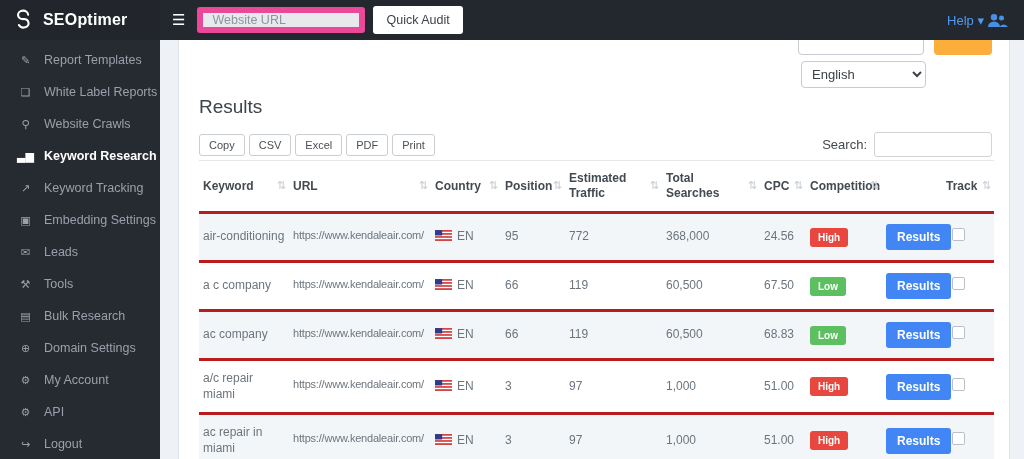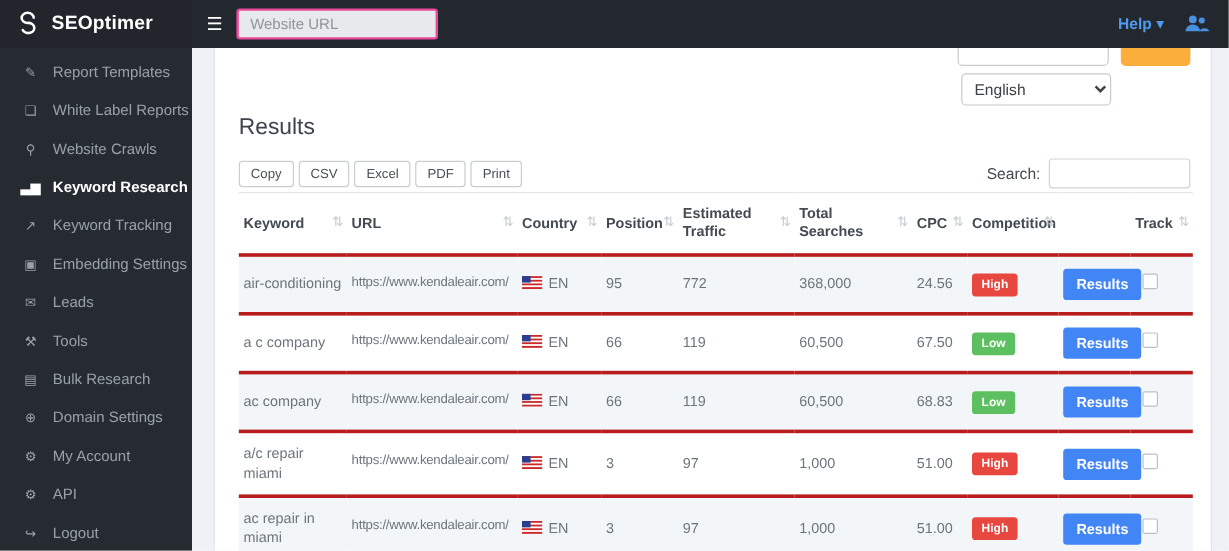--- a/index.html
+++ b/index.html
@@ -14,26 +14,26 @@
   .logo-row { height:40px; display:flex; align-items:center; gap:8px; padding-left:13px; background:#22262c; cursor:pointer; }
   .brand-name { color:#fff; font-size:16px; font-weight:bold; letter-spacing:.2px; }
   .menu { padding-top:4px; }
   .side-item { height:32px; display:flex; align-items:center; gap:10px; padding:0 8px 0 17px; color:#98a1ab; font-size:12.5px; cursor:pointer; white-space:nowrap; }
   .side-item.active { color:#ffffff; font-weight:bold; }
   .side-icon { width:17px; flex:none; text-align:center; font-size:11px; }
   
   .topbar { position:absolute; left:160px; top:0; width:864px; height:40px; background:#23282e; z-index:3;
             display:flex; align-items:center; padding:0 16px 0 12px; }
   .hamburger { color:#fff; font-size:15px; margin-right:12px; cursor:pointer; }
-  .url-input { width:168px; height:26px; background:#e7e9ec; border:2px solid #ec4899; border-radius:3px;
+  .url-input { width:168px; height:26px; background:#e7e9ec; border:6px solid #ec4899; border-radius:3px;
                padding:0 9px; font-size:12.5px; color:#4a5056; font-family:inherit; }
   .url-input::placeholder { color:#8e959c; }
   .quick-audit { height:28px; margin-left:8px; background:#fff; border:none; border-radius:3px;
                  padding:0 13px; font-size:12.5px; color:#3c4248; font-family:inherit; cursor:pointer; }
-  .topbar-right { margin-left:auto; display:flex; align-items:flex-start; gap:16px;font-weight:bold; }
+  .topbar-right { margin-left:auto; display:flex; align-items:center; gap:2px; }
   .help-link { font-size:13px; cursor:pointer; }
   .users-icon { cursor:pointer; display:block; }
   
   .main { position:absolute; left:160px; top:40px; width:864px; height:419px; }
   .card { position:absolute; left:18px; top:0; width:832px; height:540px; background:#fff;
           border:1px solid #e0e4e8; border-top:none; overflow:hidden; }
   .partial-input { position:absolute; left:619px; top:-10px; width:126px; height:25px;
                    border:1px solid #c6cbd1; border-radius:4px; font-family:inherit; padding:0 8px; }
   .partial-orange { position:absolute; left:755px; top:-10px; width:58px; height:25px;
                     border:none; border-radius:4px; cursor:pointer; }
@@ -130,20 +130,21 @@
         <div class="side-item">
     <span class="side-icon">↪</span>
     <span class="side-label">Logout</span>
   </div>
       </nav>
   </aside>
 
   <header class="topbar">
     <span class="hamburger">☰</span>
     <input class="url-input" placeholder="Website URL" style="">
+    <button class="quick-audit">Quick Audit</button>
     <div class="topbar-right">
       <span class="help-link" style="color: rgb(78, 154, 241);">
         <span>Help</span>
         <span>▾</span>
       </span>
       <svg class="users-icon" width="22" height="15" viewBox="0 0 22 15" fill="#4a90e2">
         <circle cx="8" cy="4.2" r="3.2"></circle>
         <path d="M2 14 a6 5.5 0 0 1 12 0 z"></path>
         <circle cx="15.5" cy="5" r="2.5"></circle>
         <path d="M13.5 14 a4.6 4.3 0 0 1 8.4 0 z"></path>

